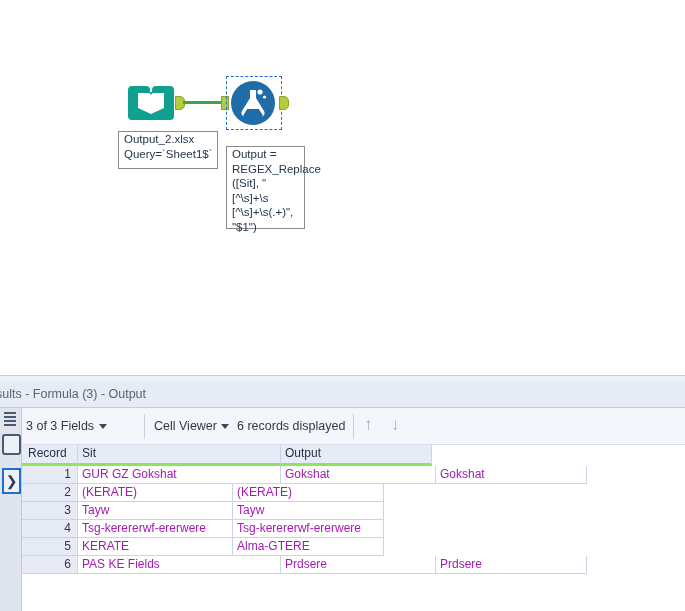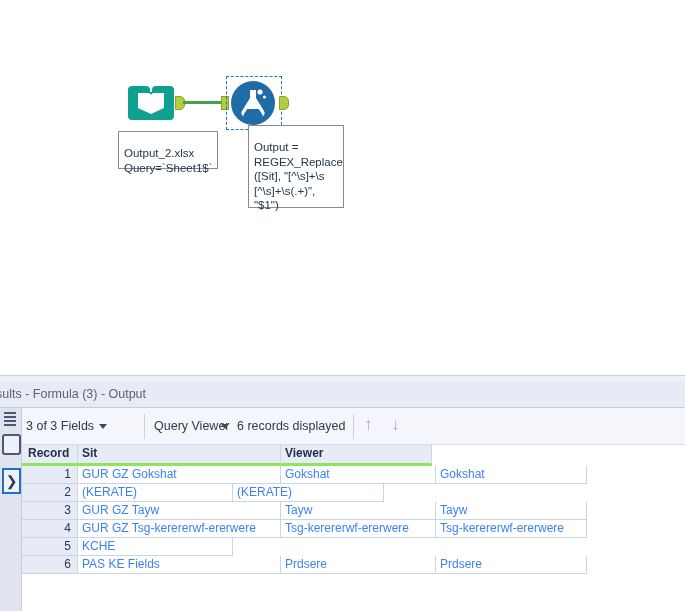--- a/index.html
+++ b/index.html
@@ -60,27 +60,27 @@
   }
 
   
   .annotation {
     position: absolute;
     border: 1px solid #8a8a8a;
     background: #ffffff;
     color: #23364b;
     font-size: 11.5px;
     line-height: 14.5px;
-    padding: 14px 5px 5px 5px;
+    padding: 0 5px 5px 5px;
     box-sizing: border-box;
     white-space: pre-line;
     font-family: "Liberation Sans", "DejaVu Sans", sans-serif;
   }
   #annotation-input { left: 118px; top: 131px; width: 100px; height: 38px; }
-  #annotation-formula { left: 226px; top: 125px; width: 96px; height: 83px; margin-left: 22px; }
+  #annotation-formula { left: 226px; top: 146px; width: 79px; height: 83px; }
 
   
   #splitter {
     position: absolute; left: 0; top: 375px;
     width: 685px; height: 7px;
     background: #eef1f8;
     border-top: 1px solid #c6cfe0;
     border-bottom: 1px solid #d3daea;
   }
 
@@ -174,33 +174,33 @@
     width: 663px; height: 166px;
     background: #ffffff;
     overflow: hidden;
   }
 
   .grid-row { display: flex; height: 18px; box-sizing: border-box; }
 
   #grid-header .cell {
     background: #e7ebf5;
     border-bottom: 3px solid #8ee45a;
-    font-weight: bold;
+    font-weight: normal;
     color: #20334a;
     font-size: 12px;
     line-height: 17px;
   }
   #grid-header { height: 21px; }
   #grid-header .cell { height: 21px; }
 
   .cell {
     box-sizing: border-box;
     font-size: 12px;
     line-height: 17px;
-    color: #3b82f6;
+    color: #a21caf;
     padding: 0 4px;
     border-right: 1px solid #c9d4e6;
     border-bottom: 1px solid #c9d4e6;
     white-space: nowrap;
     overflow: hidden;
     background: #ffffff;
   }
   .cell-record {
     width: 56px;
     background: #e7ebf5;
@@ -268,21 +268,21 @@
     <div id="results-toolbar">
       <div class="tb-item" id="tb-fields">3 of 3 Fields</div>
       <div class="caret" id="tb-fields-caret"></div>
 
       <svg id="tb-check" width="22" height="20" viewBox="0 0 22 20">
         <path d="M2 9 L8 16 L20 2" stroke="#a7aebb" stroke-width="3.4" fill="none"></path>
       </svg>
 
       <div id="tb-sep1"></div>
 
-      <div class="tb-item" id="tb-cellviewer">Query Viewer</div>
+      <div class="tb-item" id="tb-cellviewer">Cell Viewer</div>
       <div class="caret" id="tb-cellviewer-caret"></div>
 
       <div class="tb-item" id="tb-records">6 records displayed</div>
 
       <div id="tb-sep2"></div>
 
       <div class="arrow-glyph" id="tb-up">↑</div>
       <div class="arrow-glyph" id="tb-down">↓</div>
     </div>
 
@@ -294,58 +294,57 @@
           <i></i>
       </div>
       <div class="strip-icon" id="strip-icon-box"></div>
       <div class="strip-icon" id="strip-icon-chevron">❯</div>
     </div>
 
     <div id="grid">
       <div class="grid-row" id="grid-header">
         <div class="cell cell-record">Record</div>
         <div class="cell cell-sit">Sit</div>
-        <div class="cell cell-output">Viewer</div>
+        <div class="cell cell-output">Output</div>
         <div class="grid-filler"></div>
       </div>
 
       <div class="grid-row">
         <div class="cell cell-record">1</div>
         <div class="cell cell-sit">GUR GZ Gokshat</div>
         <div class="cell cell-sit1">Gokshat</div>
         <div class="cell cell-output">Gokshat</div>
         <div class="grid-filler"></div>
       </div>
 
       <div class="grid-row">
         <div class="cell cell-record">2</div>
         <div class="cell cell-sit1">(KERATE)</div>
         <div class="cell cell-output">(KERATE)</div>
         <div class="grid-filler"></div>
       </div>
 
       <div class="grid-row">
         <div class="cell cell-record">3</div>
-        <div class="cell cell-sit">GUR GZ Tayw</div>
         <div class="cell cell-sit1">Tayw</div>
         <div class="cell cell-output">Tayw</div>
         <div class="grid-filler"></div>
       </div>
 
       <div class="grid-row">
         <div class="cell cell-record">4</div>
-        <div class="cell cell-sit">GUR GZ Tsg-kerererwf-ererwere</div>
         <div class="cell cell-sit1">Tsg-kerererwf-ererwere</div>
         <div class="cell cell-output">Tsg-kerererwf-ererwere</div>
         <div class="grid-filler"></div>
       </div>
 
       <div class="grid-row">
         <div class="cell cell-record">5</div>
-        <div class="cell cell-sit1">KCHE</div>
+        <div class="cell cell-sit1">KERATE</div>
+        <div class="cell cell-output">Alma-GTERE</div>
         <div class="grid-filler"></div>
       </div>
 
       <div class="grid-row">
         <div class="cell cell-record">6</div>
         <div class="cell cell-sit">PAS KE Fields</div>
         <div class="cell cell-sit1">Prdsere</div>
         <div class="cell cell-output">Prdsere</div>
         <div class="grid-filler"></div>
       </div>

